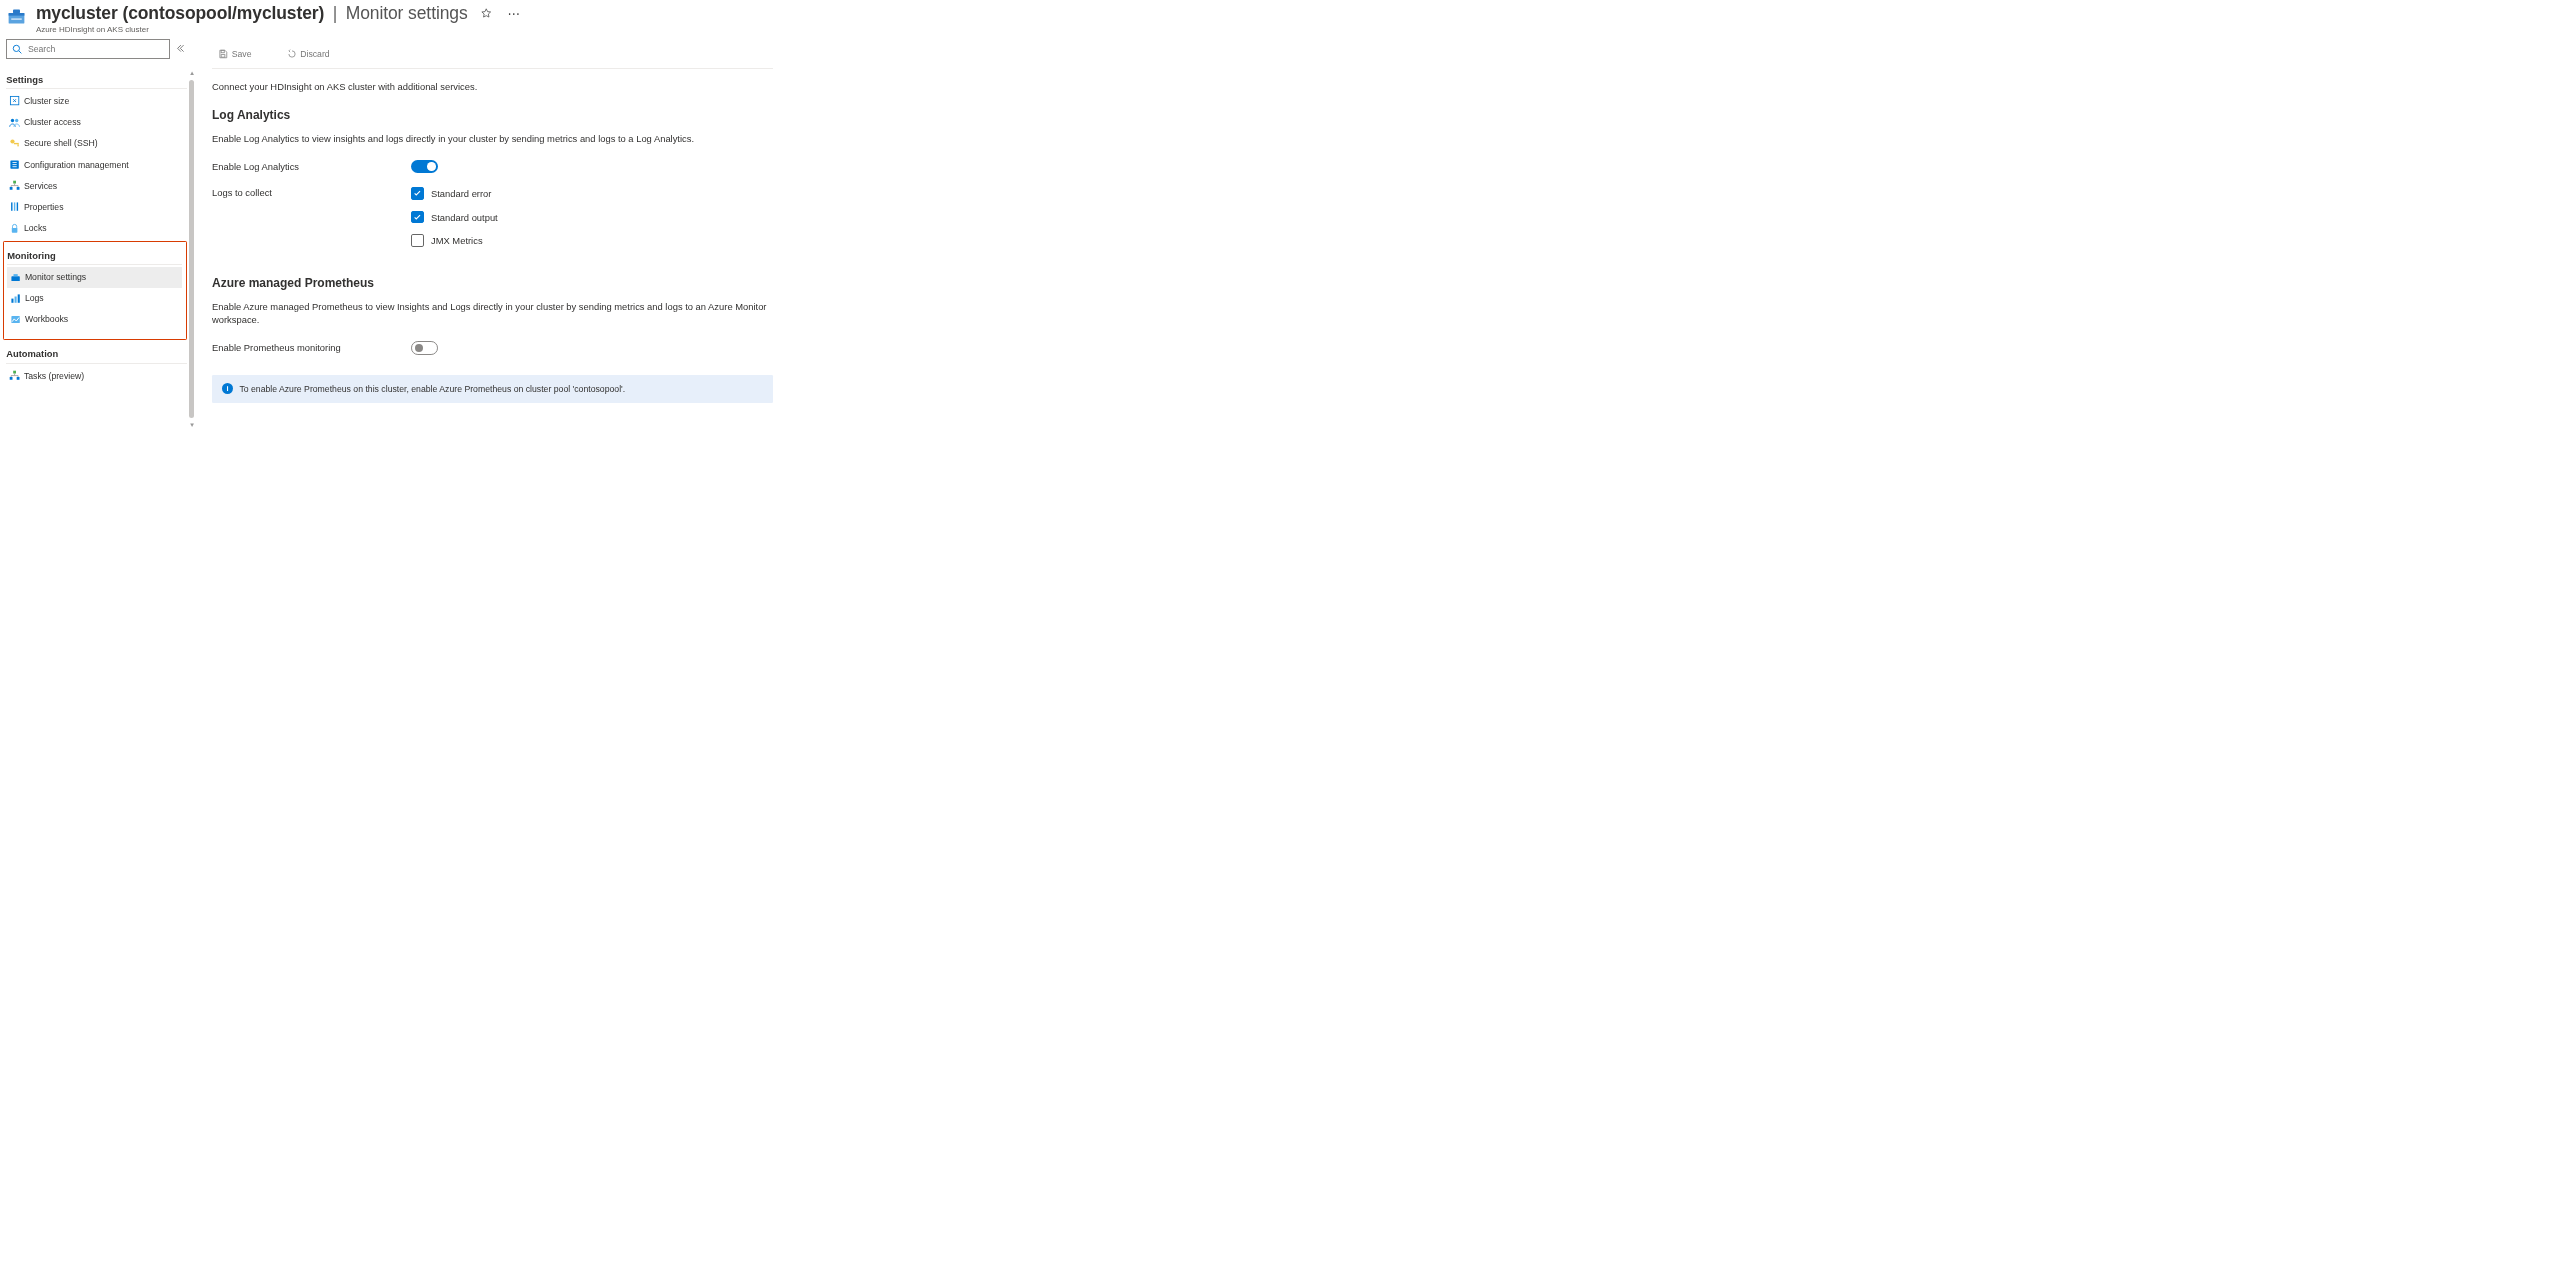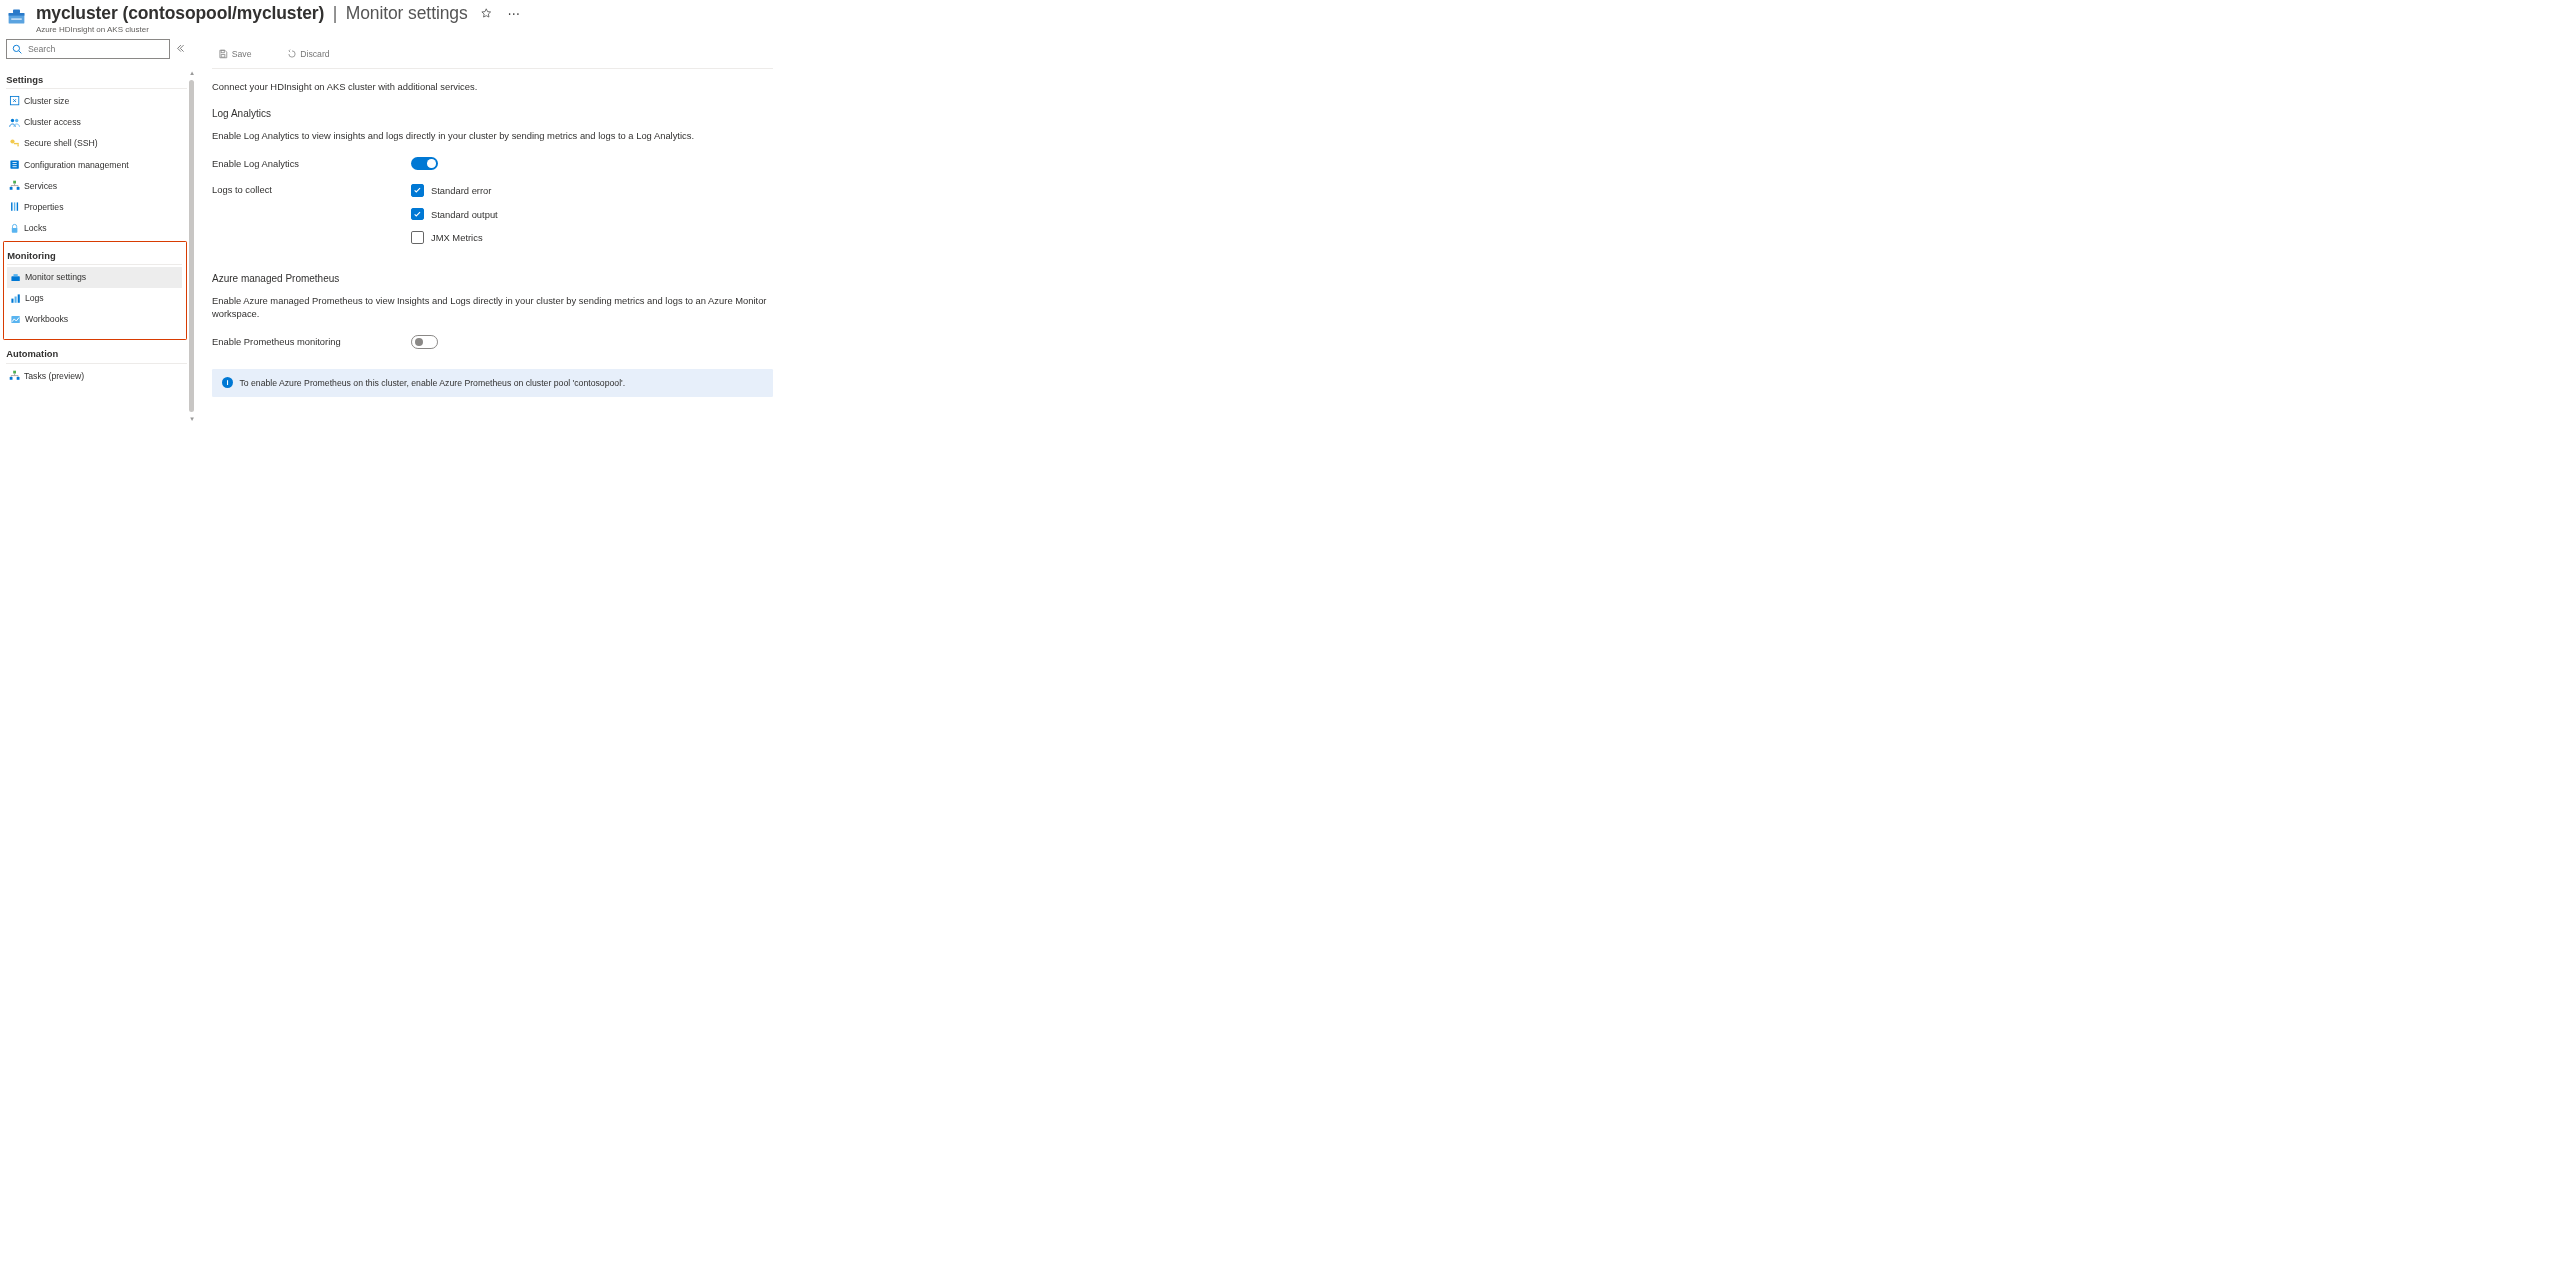--- a/index.html
+++ b/index.html
@@ -154,21 +154,21 @@
     color: #777; 
     background: none; border: none;
     font-size: 8.7px;
     cursor: pointer;
   }
   .cmd svg { width: 10px; height: 10px; }
 
   .desc { font-size: 9.4px; margin-bottom: 16px; }
 
   .section-heading {
-    font-size: 10px; font-weight: 400;
+    font-size: 12px; font-weight: 700;
     margin: 0 0 6.2px 0;
   }
   .section-text { font-size: 9.4px; margin-bottom: 15px; line-height: 1.4; }
 
   .field-row {
     display: flex; align-items: center;
     margin-bottom: 13.7px;
   }
   .field-label {
     width: 199px; flex: 0 0 199px;

